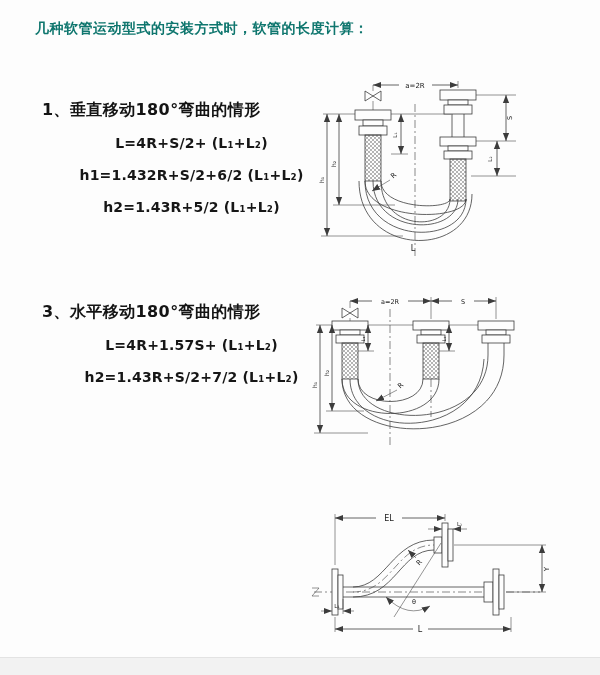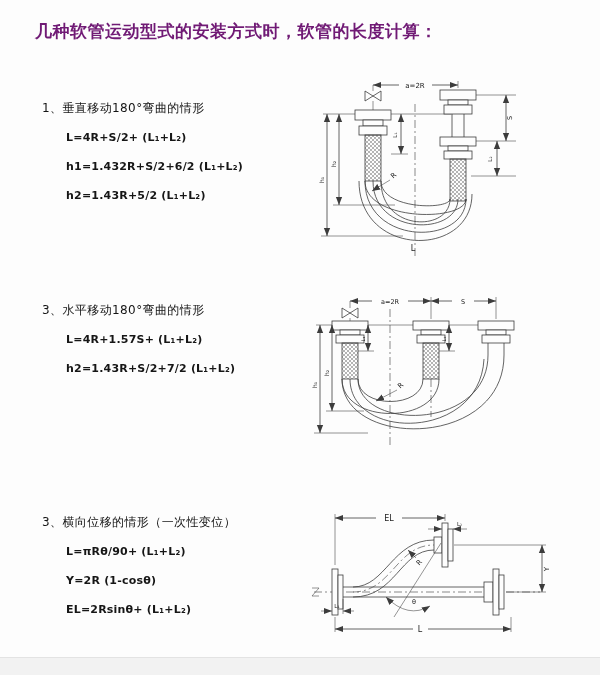--- a/index.html
+++ b/index.html
@@ -1,22 +1,22 @@
 <!DOCTYPE html>
 <html><head>
 <meta charset="utf-8">
 <style>
   html,body{margin:0;padding:0;background:#e8e8e8;}
   .page{position:relative;width:600px;height:675px;background:#fdfdfd;overflow:hidden;
         font-family:"DejaVu Sans","Liberation Sans",sans-serif;box-shadow:0 0 4px rgba(0,0,0,.2);}
-  .doc-title{position:absolute;left:35px;top:20px;font-size:17px;font-weight:bold;
-             color:#701a75;letter-spacing:.5px;white-space:nowrap;}
+  .doc-title{position:absolute;left:35px;top:20px;font-size:14px;font-weight:bold;
+             color:#0f766e;letter-spacing:.5px;white-space:nowrap;}
   .sec{position:absolute;left:42px;width:275px;}
-  .sec-heading{font-size:12px;font-weight:normal;color:#141414;margin:0 0 14px 0;letter-spacing:.4px;}
-  .formula{font-size:11px;font-weight:bold;color:#161616;margin:0 0 16px 24px;letter-spacing:.2px;white-space:nowrap;}
+  .sec-heading{font-size:16px;font-weight:bold;color:#141414;margin:0 0 14px 0;letter-spacing:.4px;}
+  .formula{font-size:14px;font-weight:bold;color:#161616;margin:0 0 16px 24px;letter-spacing:.2px;white-space:nowrap;text-align:center;}
   .diag{position:absolute;}
   #d1{left:313px;top:64px;}
   #d2{left:308px;top:283px;}
   #d3{left:308px;top:503px;}
   svg .ink{stroke:#3c3c3c;stroke-width:.8;fill:none;stroke-linecap:butt;}
   svg .thin{stroke-width:.55;}
   svg .cl{stroke-dasharray:8 3 2 3;stroke-width:.6;}
   svg .lbl{font-family:"DejaVu Sans",sans-serif;fill:#222;stroke:none;}
   .bottom-strip{position:absolute;left:0;top:657px;width:600px;height:18px;background:#f2f2f2;border-top:1px solid #e3e3e3;}
 </style>
@@ -196,26 +196,20 @@
       <text x="82" y="20.5" font-size="6.5" text-anchor="middle">a=2R</text>
       <text x="155" y="20.5" font-size="6.5" text-anchor="middle">S</text>
       <text x="9" y="102" font-size="6" text-anchor="middle" transform="rotate(-90 9 102)">h₁</text>
       <text x="21" y="90" font-size="6" text-anchor="middle" transform="rotate(-90 21 90)">h₂</text>
       <text x="57" y="56" font-size="5" text-anchor="middle" transform="rotate(-90 57 56)">L₁</text>
       <text x="138" y="56" font-size="5" text-anchor="middle" transform="rotate(-90 138 56)">L₂</text>
       <text x="94" y="104" font-size="7" text-anchor="middle" transform="rotate(-42 94 104)">R</text>
     </g>
   </svg>
 
-  <section class="sec" style="top:514px;">
-    <div class="sec-heading">3、横向位移的情形（一次性变位）</div>
-    <div class="formula">L=πRθ/90+ (L₁+L₂)</div>
-    <div class="formula">Y=2R (1-cosθ)</div>
-    <div class="formula">EL=2Rsinθ+ (L₁+L₂)</div>
-  </section>
 
   <svg id="d3" class="diag" width="290" height="142" viewBox="0 0 290 142">
     <defs>
       <marker id="a3" viewBox="0 0 10 10" refX="9" refY="5" markerWidth="9" markerHeight="9" orient="auto-start-reverse" markerUnits="userSpaceOnUse">
         <path d="M0,1.5 L9,5 L0,8.5 z" fill="#3c3c3c"></path>
       </marker>
     </defs>
 
     <g class="ink">
 

